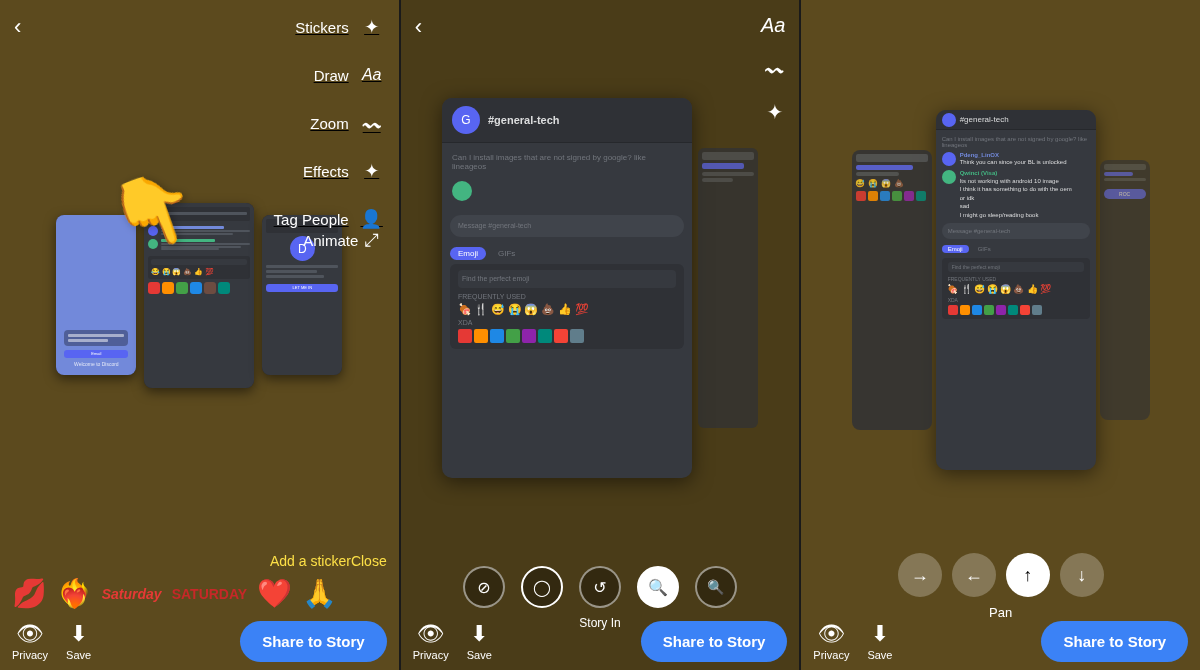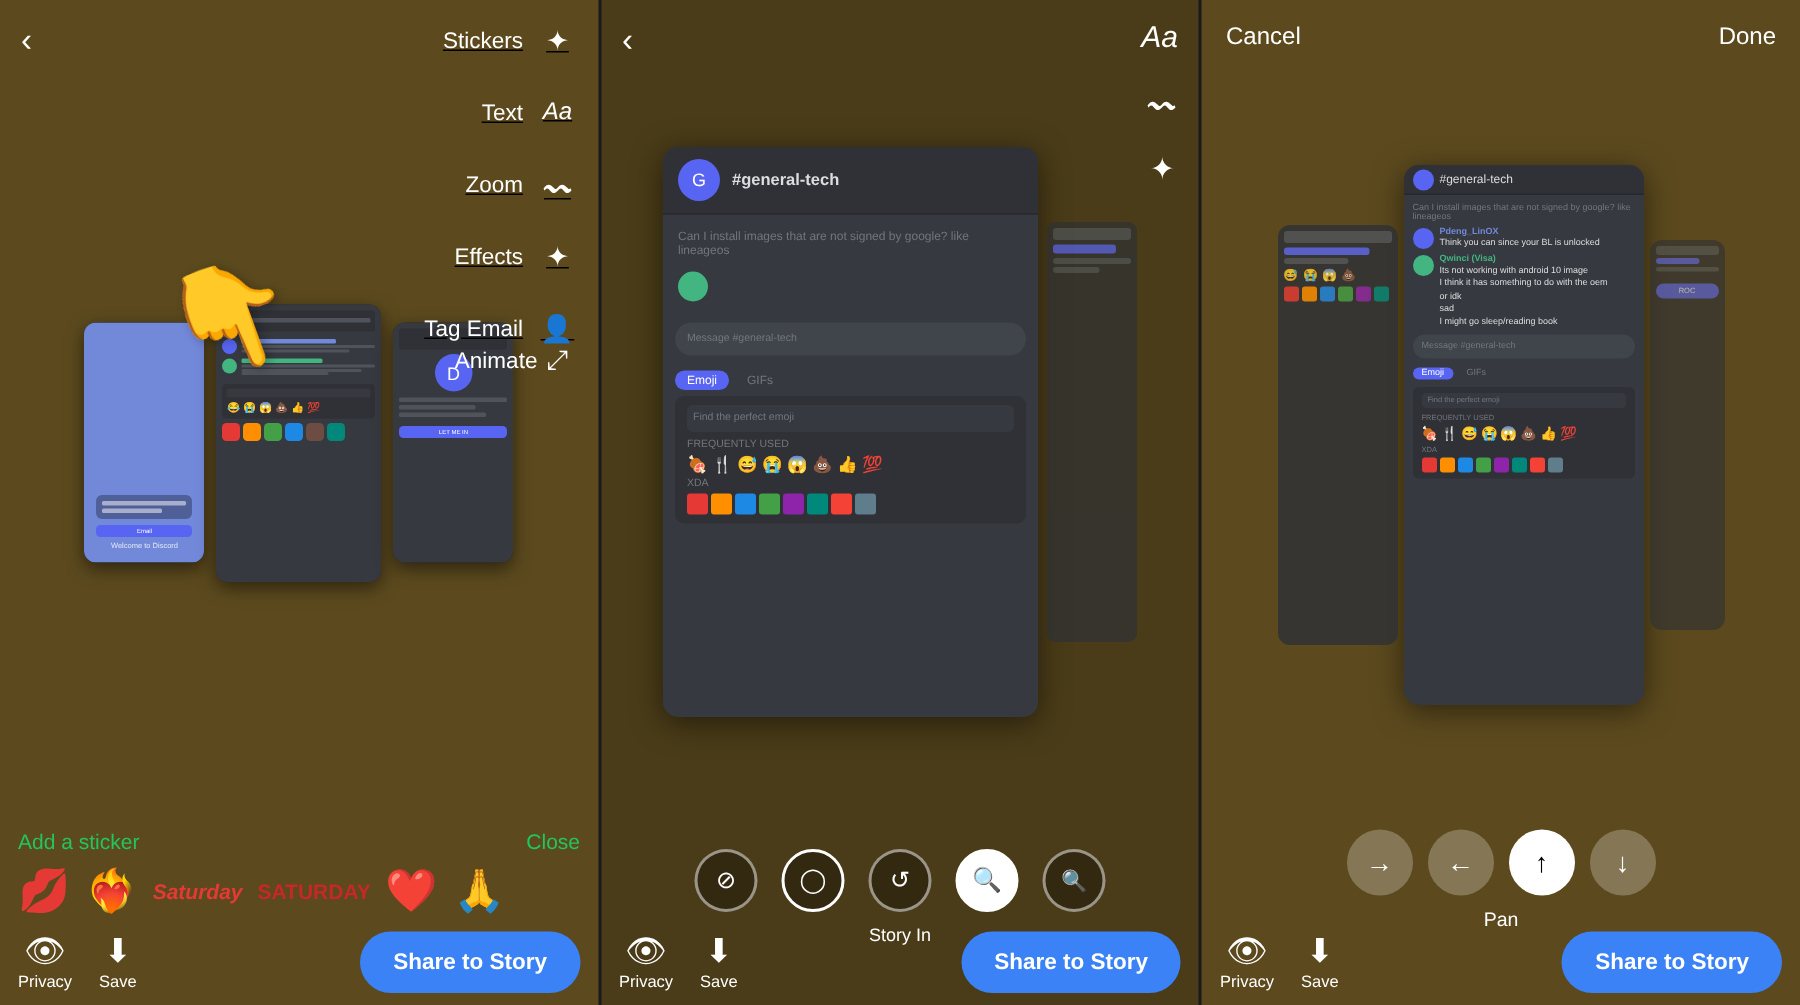--- a/index.html
+++ b/index.html
@@ -151,23 +151,23 @@
     .sticker-bar {
       position: absolute;
       bottom: 60px;
       left: 0;
       right: 0;
       padding: 0 12px;
     }
 
     .sticker-header {
       display: flex;
-      justify-content: space-between;
-      align-items: center;
-      color: #22c55e;
+      justify-content: flex-end;
+      align-items: center;
+      color: #fde047;
       font-size: 14px;
       margin-bottom: 8px;
     }
 
     .sticker-row {
       display: flex;
       gap: 10px;
       align-items: center;
     }
 
@@ -509,33 +509,33 @@
 <div class="panel panel-1">
 
   <div class="back-arrow">‹</div>
 
   <div class="toolbar">
     <div class="toolbar-item">
       <span>Stickers</span>
       <span class="toolbar-icon">✦</span>
     </div>
     <div class="toolbar-item">
-      <span>Text</span>
+      <span>Draw</span>
       <span class="toolbar-icon" style="font-size:16px; font-style:italic;">Aa</span>
     </div>
     <div class="toolbar-item">
       <span>Zoom</span>
       <span class="toolbar-icon">〰</span>
     </div>
     <div class="toolbar-item">
       <span>Effects</span>
       <span class="toolbar-icon">✦</span>
     </div>
     <div class="toolbar-item">
-      <span>Tag Email</span>
+      <span>Tag People</span>
       <span class="toolbar-icon">👤</span>
     </div>
   </div>
 
   <div class="hand-pointer">👇</div>
 
   <div class="content-area">
     <div class="screenshot-cards">
 
       <div class="screenshot-card card-small">
@@ -745,24 +745,20 @@
       </div>
     </div>
     <button class="share-button">Share to Story</button>
   </div>
 </div>
 
 <div class="panel-divider"></div>
 
 <div class="panel panel-3">
 
-  <div class="panel-3-header">
-    <button class="header-btn">Cancel</button>
-    <button class="header-btn">Done</button>
-  </div>
 
   <div class="panel-3-content">
 
     <div class="side-card" style="width:80px; height:280px;">
       <div style="background:#2f3136; width:100%; height:100%; padding:4px;">
         <div style="height:8px; background:#4f545c; border-radius:2px; margin-bottom:3px;"></div>
         <div style="height:5px; background:#5865f2; border-radius:2px; margin-bottom:2px; width:80%;"></div>
         <div style="height:4px; background:#4f545c; border-radius:2px; width:60%; margin-bottom:2px;"></div>
         <div style="display:flex; gap:3px; margin-top:3px; flex-wrap:wrap;">
           <span style="font-size:8px;">😅</span>

